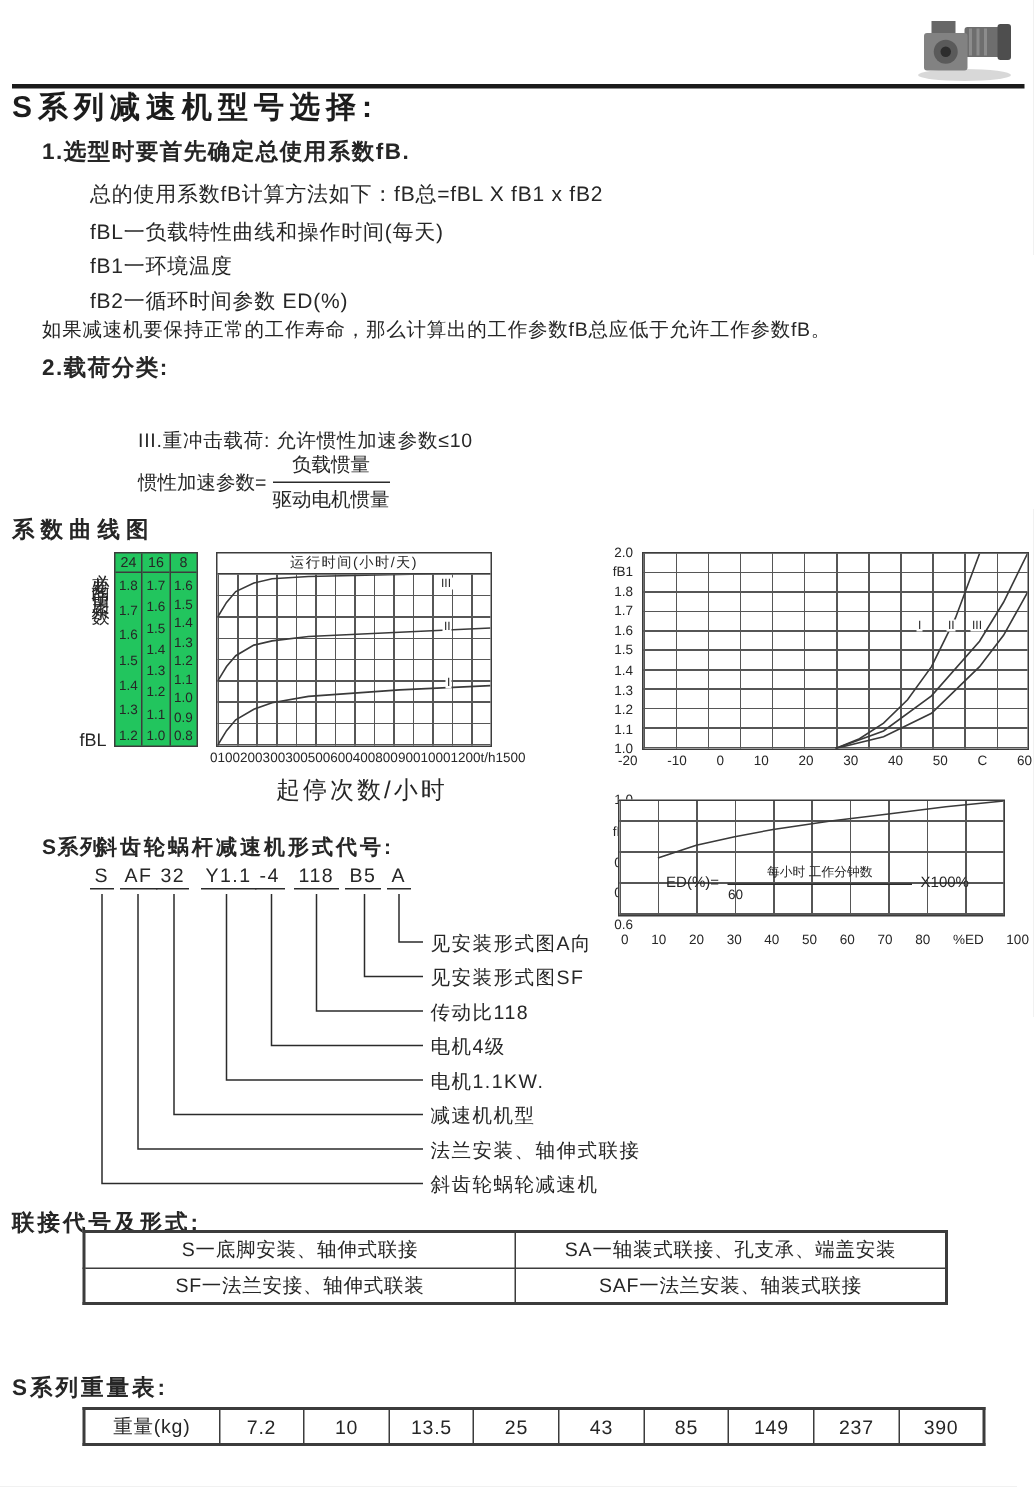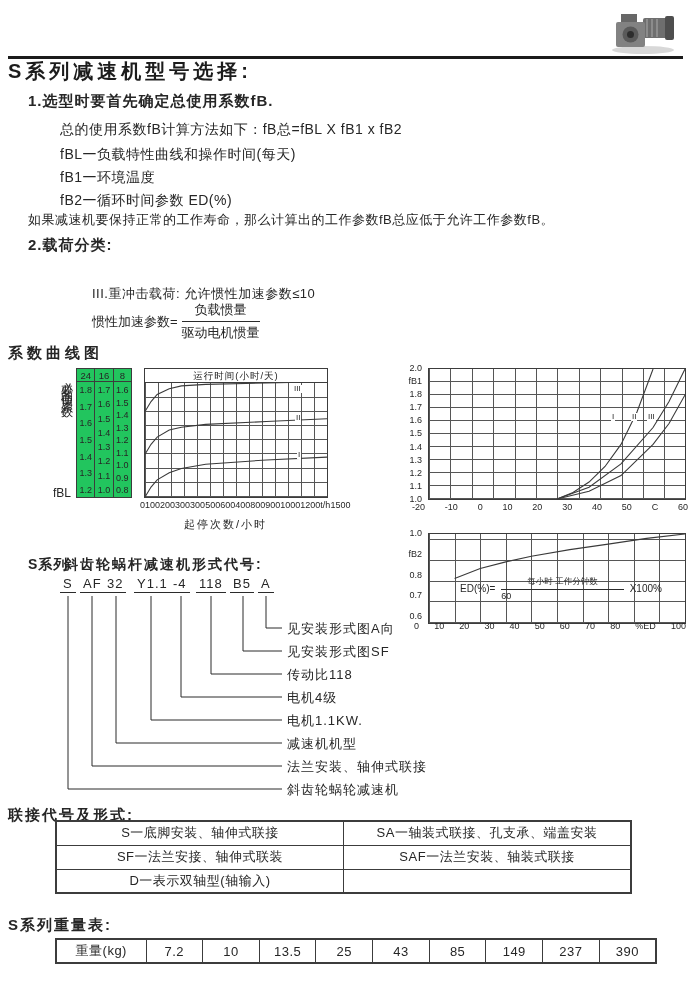--- a/index.html
+++ b/index.html
@@ -40,34 +40,34 @@
   .fbl-col-ticks { flex:1; display:flex; flex-direction:column; justify-content:space-between; align-items:center; font-size:9px; line-height:1; padding:4px 0 2px; }
   .fbl-plot { left:144px; top:368px; width:184px; height:130px; border:1px solid #3c3c3c; }
   .fbl-plot-title { height:14px; border-bottom:1px solid #3c3c3c; font-size:9.5px; text-align:center; line-height:14px; letter-spacing:1px; }
   .fbl-grid { position:relative; width:100%; height:114px;
     background-image: repeating-linear-gradient(90deg,#565656 0 1px, transparent 1px 13.0px),
                       repeating-linear-gradient(0deg,#565656 0 1px, transparent 1px 14.2px); }
   .fbl-grid svg, .grid svg { position:absolute; left:0; top:0; width:100%; height:100%; }
   .clabel { position:absolute; font-size:8px; line-height:1; background:#fff; padding:0 1px; }
   .ticks-row { display:flex; justify-content:space-between; font-size:9px; line-height:1; white-space:nowrap; }
   .fbl-xticks { left:140px; top:501px; width:196px; }
-  .fbl-caption { left:184px; top:517px; font-size:11px; letter-spacing:2px; }
+  .fbl-caption { left:184px; top:517px; font-size:16px; letter-spacing:2px; }
 
   
   .ticks-col { display:flex; flex-direction:column; justify-content:space-between; align-items:flex-end; font-size:9px; line-height:1; }
   .fb1-yticks { left:390px; top:364px; width:32px; height:140px; }
   .grid { border:1px solid #3c3c3c; position:absolute; background:#fff; }
   .fb1-grid { left:428px; top:368px; width:258px; height:132px;
     background-image: repeating-linear-gradient(90deg,#565656 0 1px, transparent 1px 21.4px),
                       repeating-linear-gradient(0deg,#565656 0 1px, transparent 1px 13.0px); }
   .fb1-xticks { left:412px; top:503px; width:276px; }
 
   
   .fb2-yticks { left:390px; top:529px; width:32px; height:92px; }
-  .fb2-grid { left:428px; top:533px; width:258px; height:91px;
+  .fb2-grid { left:412px; top:533px; width:258px; height:78px;
     background-image: repeating-linear-gradient(90deg,#565656 0 1px, transparent 1px 25.6px),
                       repeating-linear-gradient(0deg,#565656 0 1px, transparent 1px 20.7px); padding-left: 16px; }
   .fb2-xticks { left:414px; top:622px; width:272px; }
   .fb2-annot { position:absolute; left:14px; top:42px; width:236px; display:flex; align-items:center; justify-content:center; gap:6px; font-size:10px; background:transparent; }
   .frac2 { display:inline-flex; flex-direction:column; }
   .frac2 .num2 { font-size:8.5px; padding:0 26px 1px; border-bottom:1px solid #2b2b2b; white-space:nowrap; }
   .frac2 .den2 { font-size:9px; padding-top:1px; }
 
   
   .mc-series { left:28px; top:556px; font-size:14px; font-weight:600; letter-spacing:1px; }
@@ -310,24 +310,20 @@
       </colgroup>
     <tbody id="conn-tbody">
         <tr>
           <td>S一底脚安装、轴伸式联接</td>
           <td>SA一轴装式联接、孔支承、端盖安装</td>
         </tr>
         <tr>
           <td>SF一法兰安接、轴伸式联装</td>
           <td>SAF一法兰安装、轴装式联接</td>
         </tr>
-        <tr>
-          <td>D一表示双轴型(轴输入)</td>
-          <td></td>
-        </tr>
       </tbody>
   </table>
 
   <div class="tbl-head" style="top:916px">S系列重量表:</div>
   <table class="doc-table" style="left:55px;top:938px;width:602px">
     <colgroup>
       <col style="width:90px">
         <col>
         <col>
         <col>

